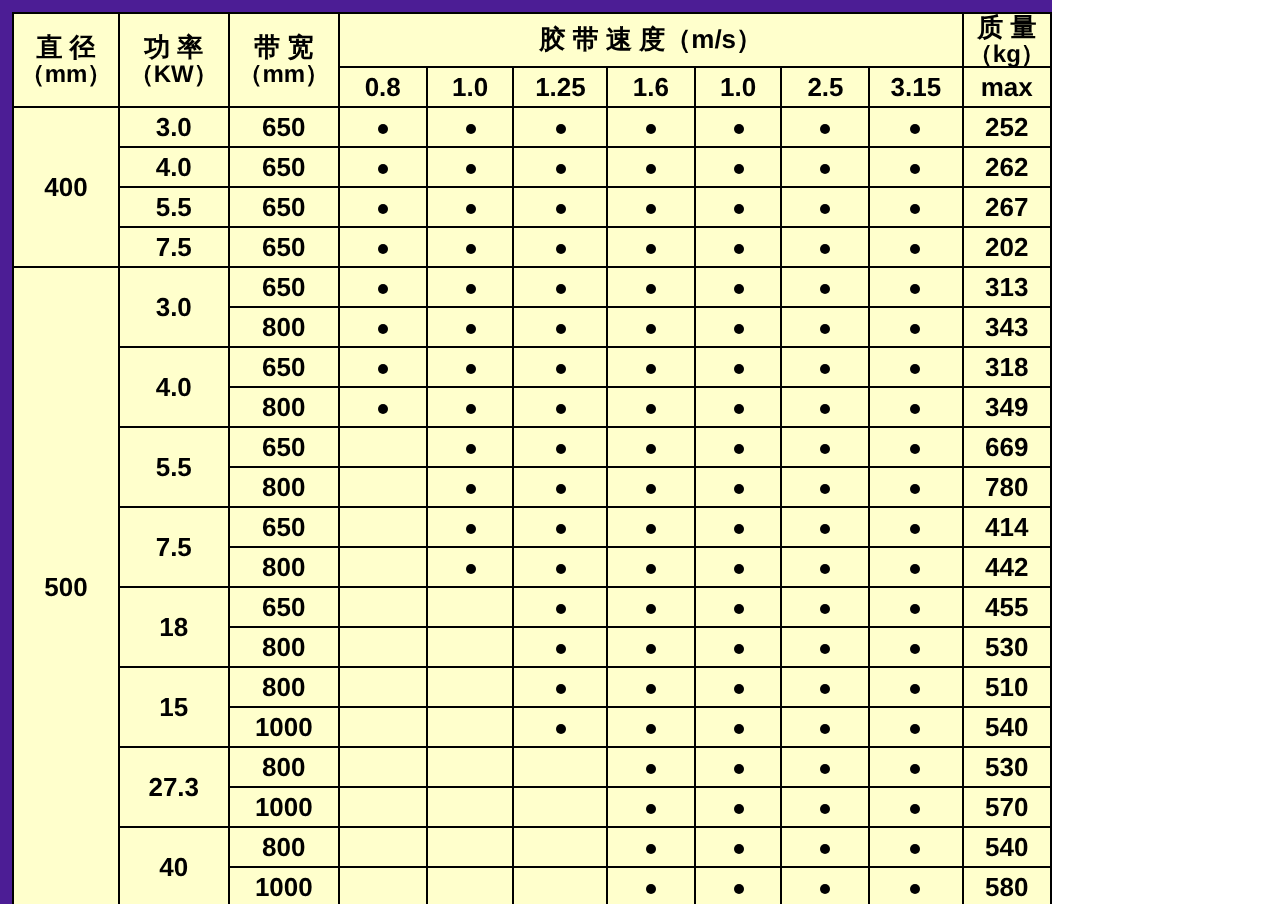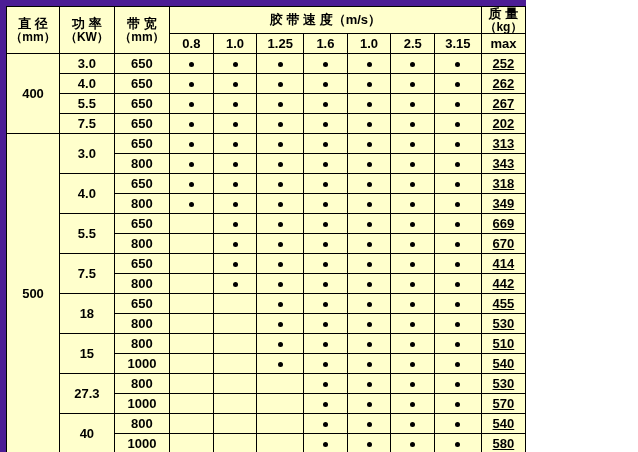--- a/index.html
+++ b/index.html
@@ -66,21 +66,20 @@
     width: 5px;
     height: 5px;
     border-radius: 50%;
     background: #000000;
     vertical-align: middle;
   }
   .mass {
     background: #ffffcc;
     font-size: 13px;
     font-weight: bold;
-    text-decoration: underline;
   }
   .kw {
     background: #ffffcc;
   }
   .bw {
     background: #ffffcc;
   }
 </style>
 </head>
 <body>
@@ -243,21 +242,21 @@
         </tr>
         <tr>
           <td class="bw">800</td>
           <td class="dot-cell"></td>
           <td class="dot-cell"><span class="dot"></span></td>
           <td class="dot-cell"><span class="dot"></span></td>
           <td class="dot-cell"><span class="dot"></span></td>
           <td class="dot-cell"><span class="dot"></span></td>
           <td class="dot-cell"><span class="dot"></span></td>
           <td class="dot-cell"><span class="dot"></span></td>
-          <td class="mass">670</td>
+          <td class="mass">780</td>
         </tr>
         <tr>
           <td class="kw" rowspan="2">7.5</td>
           <td class="bw">650</td>
           <td class="dot-cell"></td>
           <td class="dot-cell"><span class="dot"></span></td>
           <td class="dot-cell"><span class="dot"></span></td>
           <td class="dot-cell"><span class="dot"></span></td>
           <td class="dot-cell"><span class="dot"></span></td>
           <td class="dot-cell"><span class="dot"></span></td>

